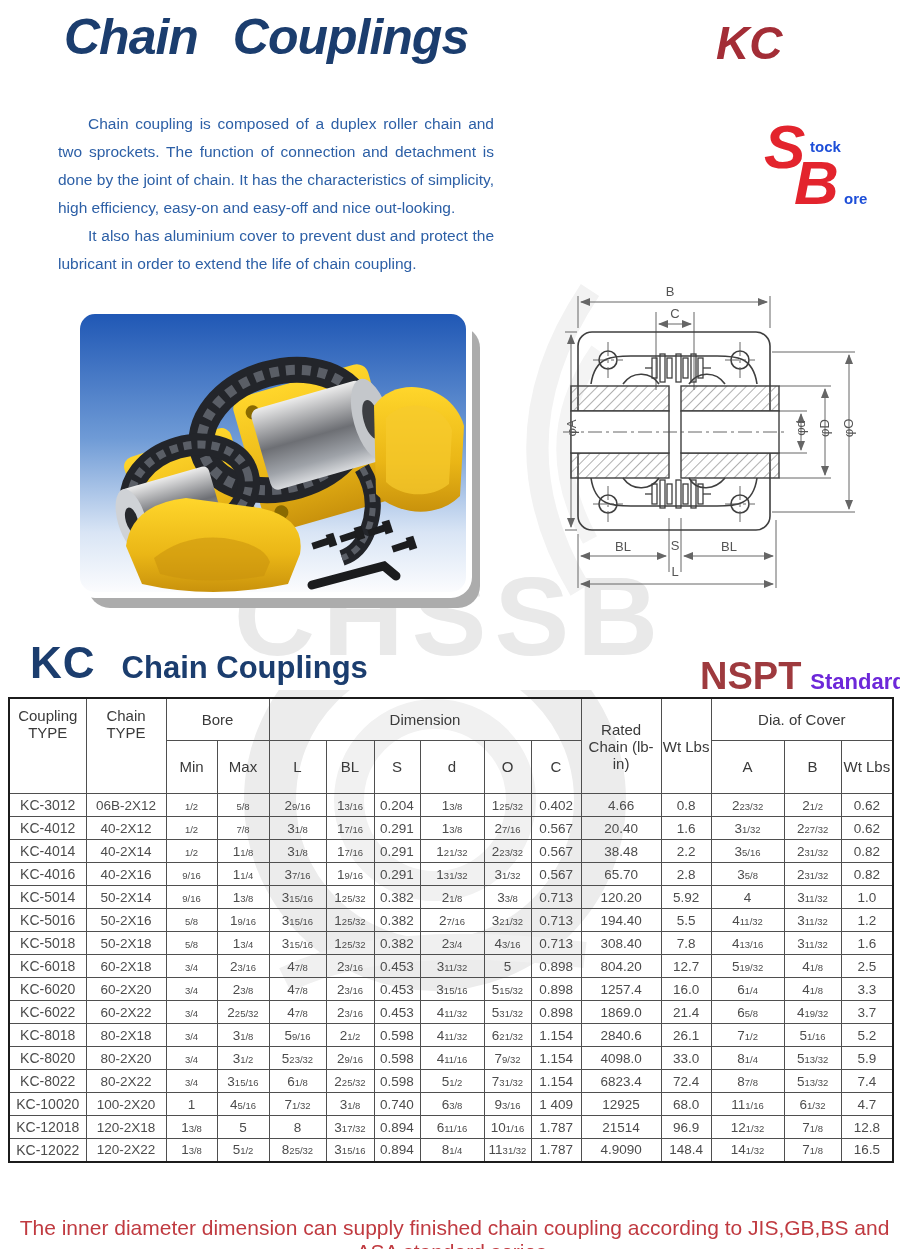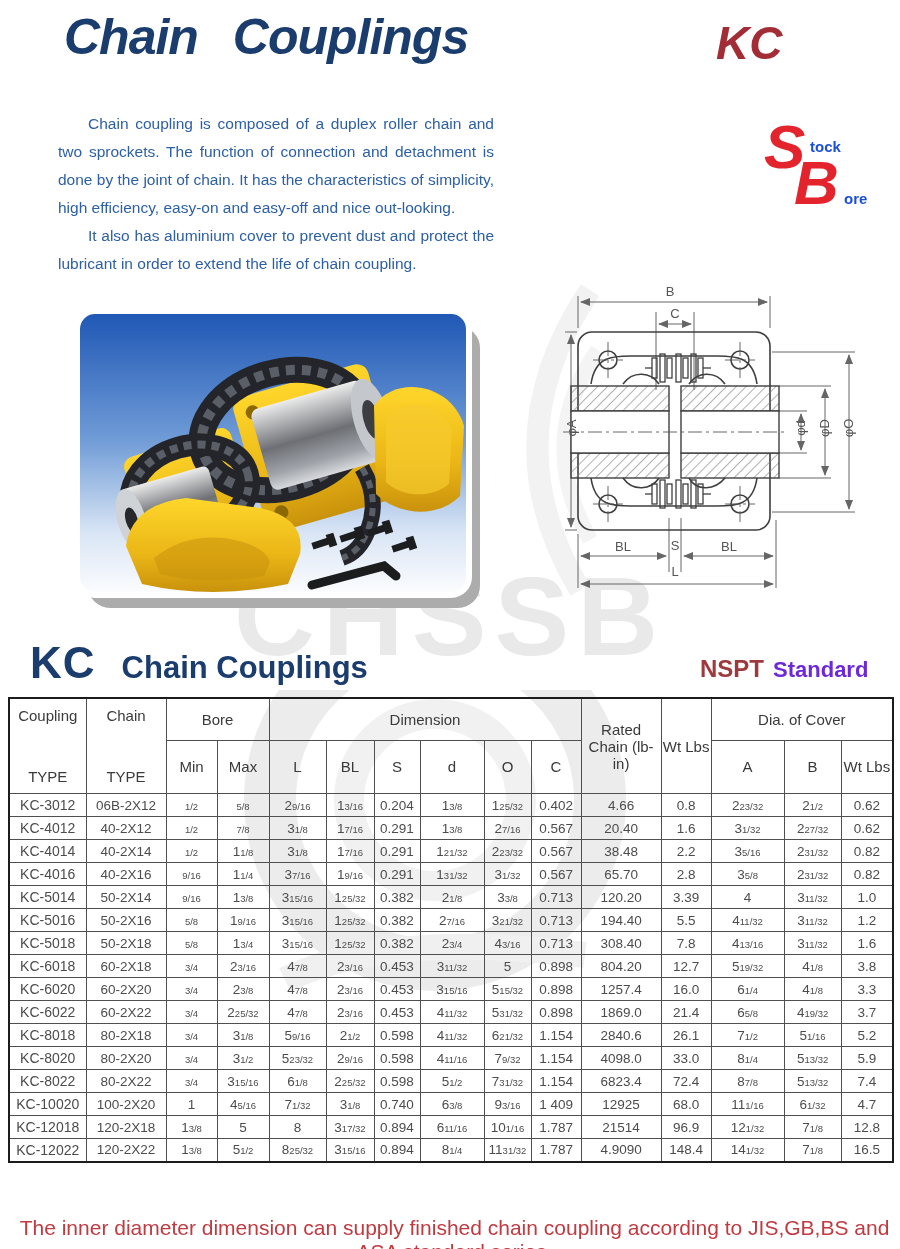--- a/index.html
+++ b/index.html
@@ -37,31 +37,31 @@
 
   
   .diagram{position:absolute;left:563px;top:272px;width:335px;height:332px;z-index:2;}
   .diagram text{font-family:"Liberation Sans",sans-serif;font-size:13px;fill:#555;}
 
   
   .section-head{position:absolute;left:30px;top:638px;z-index:3;display:flex;align-items:baseline;gap:26px;}
   .section-head .kc{font-size:44px;font-weight:bold;color:#1b3d6e;letter-spacing:1px;}
   .section-head .t{font-size:31px;font-weight:bold;color:#1b3d6e;}
   .nspt{position:absolute;left:700px;top:655px;z-index:3;display:flex;align-items:baseline;gap:9px;}
-  .nspt .n{font-size:24px;font-weight:bold;color:#9e3a3e;}
+  .nspt .n{font-size:38px;font-weight:bold;color:#9e3a3e;}
   .nspt .s{font-size:22px;font-weight:bold;color:#6d28d9;}
 
   
   .tbl-wrap{position:absolute;left:8px;top:697px;z-index:2;}
   table{border-collapse:collapse;table-layout:fixed;width:884px;border:2px solid #1c1c1c;background:transparent;}
   th,td{border:1px solid #4f4f4f;text-align:center;vertical-align:middle;padding:0;background:transparent;}
   thead th{font-weight:normal;font-size:15px;color:#3a3a3a;line-height:17px;}
   thead tr.gr th{height:40px;}
   thead tr.sub th{height:50px;margin-top:37px;}
-  .two-line{display:flex;flex-direction:column;justify-content:space-between;height:78px;padding:8px 0;}
+  .two-line{display:flex;flex-direction:column;justify-content:flex-start;height:78px;padding:8px 0;}
   tbody td{font-size:13.5px;color:#4c4c4c;height:23px;white-space:nowrap;}
   tbody td.c-type{font-size:14px;}
   td .fr{font-size:9.5px;}
 
   
   .footnote{position:absolute;left:9px;top:1216px;font-size:21px;color:#c03a40;z-index:3;text-align:center;}
 </style>
 </head>
 <body>
 
@@ -430,21 +430,21 @@
             <td data-name="table-cell"><span>50-2X14</span></td>
             <td data-name="table-cell"><span class="fr">9/16</span></td>
             <td data-name="table-cell"><span>1</span><span class="fr">3/8</span></td>
             <td data-name="table-cell"><span>3</span><span class="fr">15/16</span></td>
             <td data-name="table-cell"><span>1</span><span class="fr">25/32</span></td>
             <td data-name="table-cell"><span>0.382</span></td>
             <td data-name="table-cell"><span>2</span><span class="fr">1/8</span></td>
             <td data-name="table-cell"><span>3</span><span class="fr">3/8</span></td>
             <td data-name="table-cell"><span>0.713</span></td>
             <td data-name="table-cell"><span>120.20</span></td>
-            <td data-name="table-cell"><span>3.39</span></td>
+            <td data-name="table-cell"><span>5.92</span></td>
             <td data-name="table-cell"><span>4</span></td>
             <td data-name="table-cell"><span>3</span><span class="fr">11/32</span></td>
             <td data-name="table-cell"><span>1.0</span></td>
           </tr>
           <tr data-name="table-row">
             <td data-name="table-cell" class="c-type"><span>KC-5016</span></td>
             <td data-name="table-cell"><span>50-2X16</span></td>
             <td data-name="table-cell"><span class="fr">5/8</span></td>
             <td data-name="table-cell"><span>1</span><span class="fr">9/16</span></td>
             <td data-name="table-cell"><span>3</span><span class="fr">15/16</span></td>
@@ -484,21 +484,21 @@
             <td data-name="table-cell"><span>4</span><span class="fr">7/8</span></td>
             <td data-name="table-cell"><span>2</span><span class="fr">3/16</span></td>
             <td data-name="table-cell"><span>0.453</span></td>
             <td data-name="table-cell"><span>3</span><span class="fr">11/32</span></td>
             <td data-name="table-cell"><span>5</span></td>
             <td data-name="table-cell"><span>0.898</span></td>
             <td data-name="table-cell"><span>804.20</span></td>
             <td data-name="table-cell"><span>12.7</span></td>
             <td data-name="table-cell"><span>5</span><span class="fr">19/32</span></td>
             <td data-name="table-cell"><span>4</span><span class="fr">1/8</span></td>
-            <td data-name="table-cell"><span>3.8</span></td>
+            <td data-name="table-cell"><span>2.5</span></td>
           </tr>
           <tr data-name="table-row">
             <td data-name="table-cell" class="c-type"><span>KC-6020</span></td>
             <td data-name="table-cell"><span>60-2X20</span></td>
             <td data-name="table-cell"><span class="fr">3/4</span></td>
             <td data-name="table-cell"><span>2</span><span class="fr">3/8</span></td>
             <td data-name="table-cell"><span>4</span><span class="fr">7/8</span></td>
             <td data-name="table-cell"><span>2</span><span class="fr">3/16</span></td>
             <td data-name="table-cell"><span>0.453</span></td>
             <td data-name="table-cell"><span>3</span><span class="fr">15/16</span></td>

